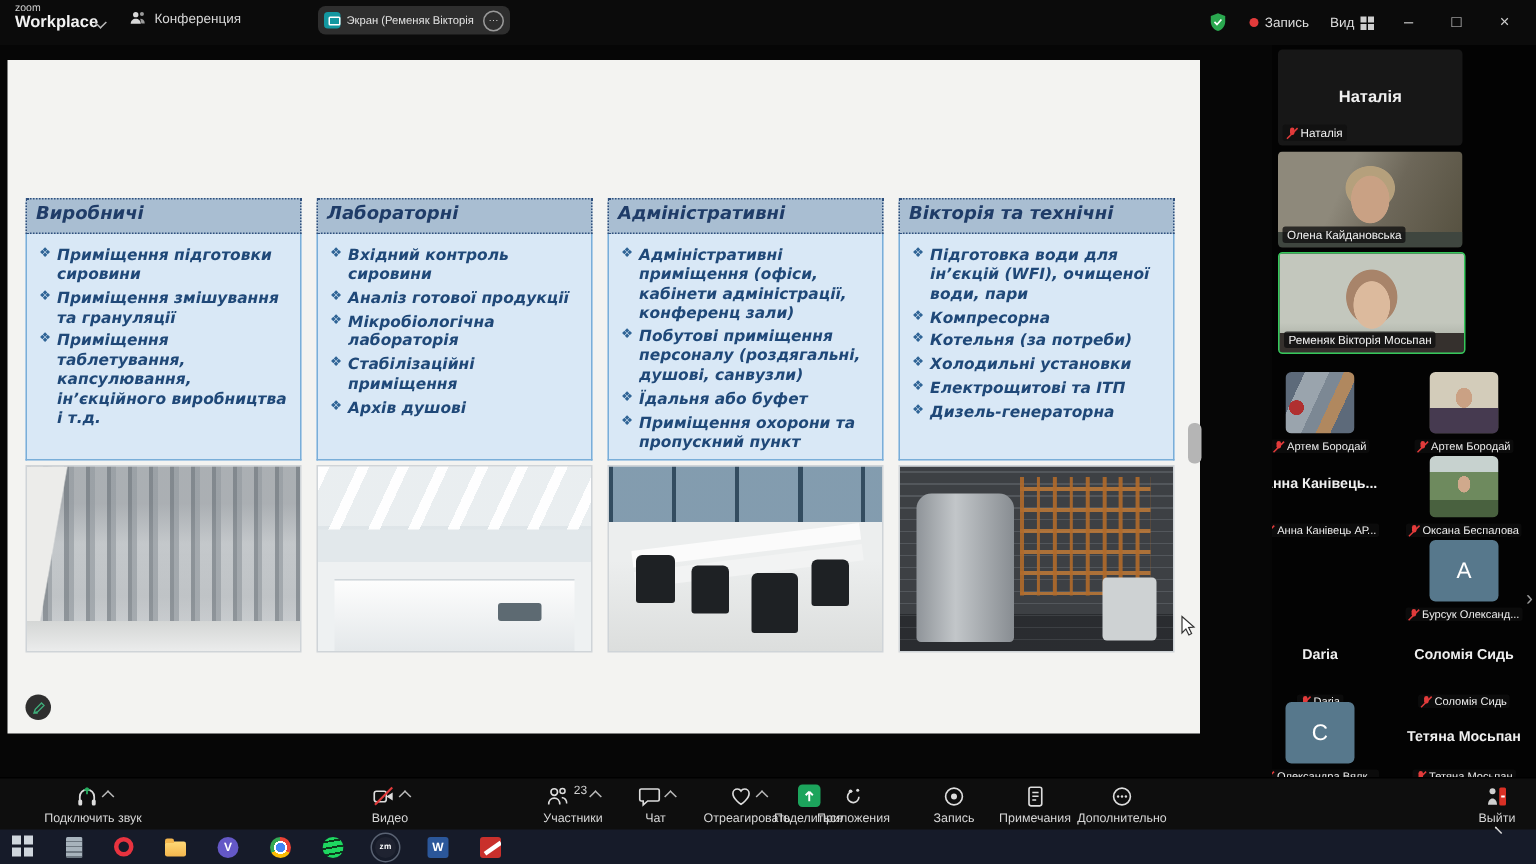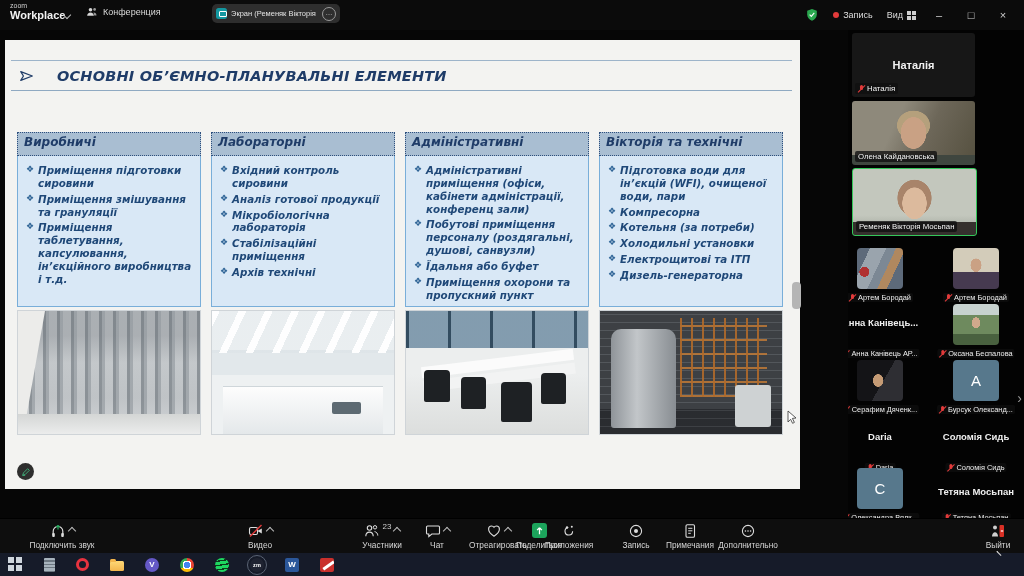--- a/index.html
+++ b/index.html
@@ -196,26 +196,20 @@
       </div>
       <span class="winbtn">–</span>
       <span class="winbtn">□</span>
       <span class="winbtn">×</span>
     </div>
   </div>
 
   <div class="share">
     <div class="slide">
 
-      <div class="title-band">
-        <svg width="16" height="14" viewBox="0 0 18 14">
-          <path d="M2 12L15 7 2 2l3 5z" fill="none" stroke="#1f3c68" stroke-width="1.4" stroke-linejoin="round"></path>
-        </svg>
-        <span class="title-text">ОСНОВНІ ОБ’ЄМНО-ПЛАНУВАЛЬНІ ЕЛЕМЕНТИ</span>
-      </div>
 
       <div class="cols">
 
         <div class="col">
           <div class="col-h">Виробничі</div>
           <div class="col-b">
             <ul>
               <li>
                   <span class="bul">❖</span>
                   <span>Приміщення підготовки сировини</span>
@@ -250,21 +244,21 @@
               <li>
                   <span class="bul">❖</span>
                   <span>Мікробіологічна лабораторія</span>
                 </li>
               <li>
                   <span class="bul">❖</span>
                   <span>Стабілізаційні приміщення</span>
                 </li>
               <li>
                   <span class="bul">❖</span>
-                  <span>Архів технічні</span>
+                  <span>Архів душові</span>
                 </li>
             </ul>
           </div>
           <div class="photo photo-lab">
             <div class="lights"></div>
             <div class="bench"></div>
             <div class="sink"></div>
           </div>
         </div>
 
@@ -395,27 +389,20 @@
         </div>
     </div>
     <div class="pgrid-cell" style="left:86px;top:274px;">
       <div class="pthumb ph-oksana"></div>
       <div class="glabel">
           <span class="mic"></span>
           <span>Оксана Беспалова</span>
         </div>
     </div>
 
-    <div class="pgrid-cell" style="left:-10px;top:330px;">
-      <div class="pthumb ph-serafym"></div>
-      <div class="glabel">
-          <span class="mic"></span>
-          <span>Серафим Дяченк...</span>
-        </div>
-    </div>
     <div class="pgrid-cell" style="left:86px;top:330px;">
       <div class="pthumb pav">A</div>
       <div class="glabel">
           <span class="mic"></span>
           <span>Бурсук Олександ...</span>
         </div>
     </div>
 
     <div class="pgrid-cell" style="left:-10px;top:388px;">
       <div class="gname">Daria</div>

